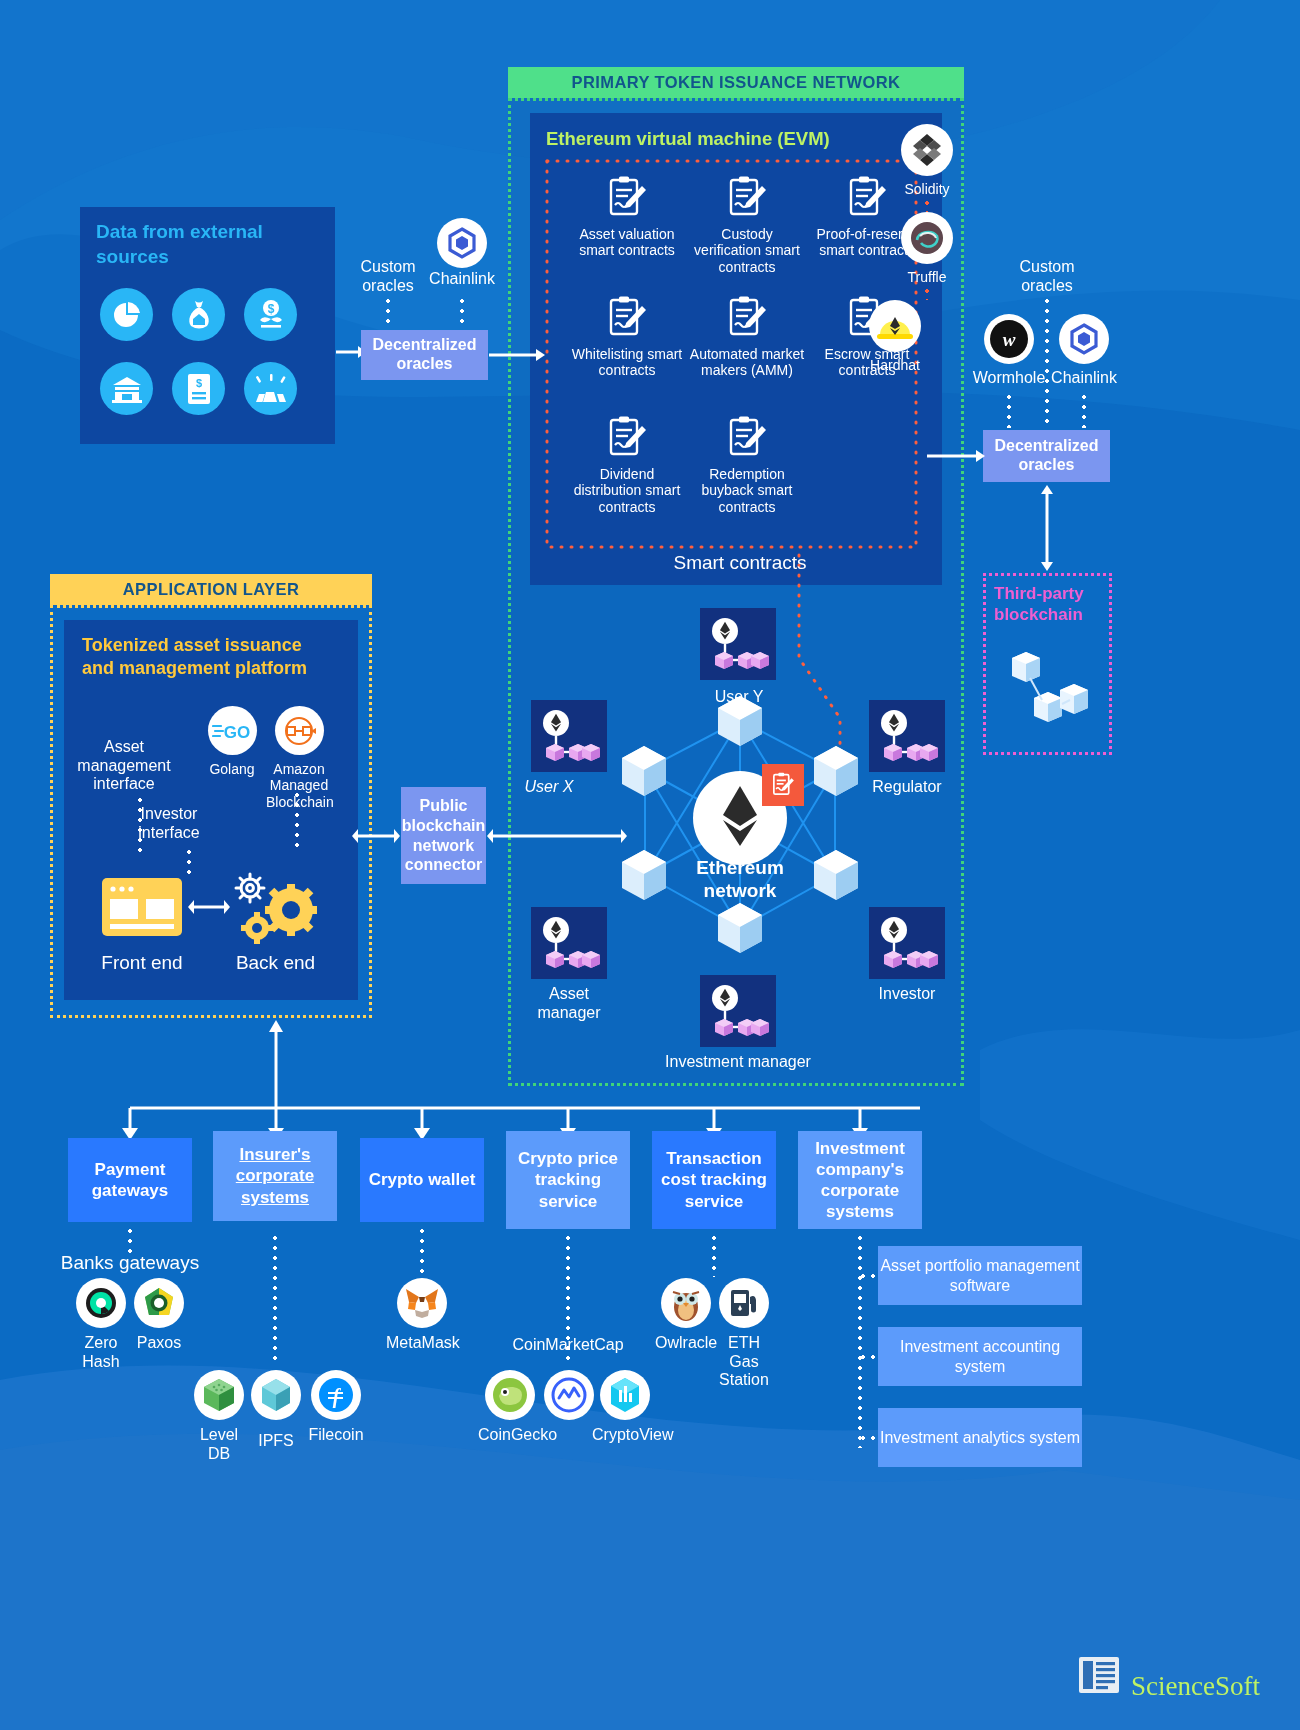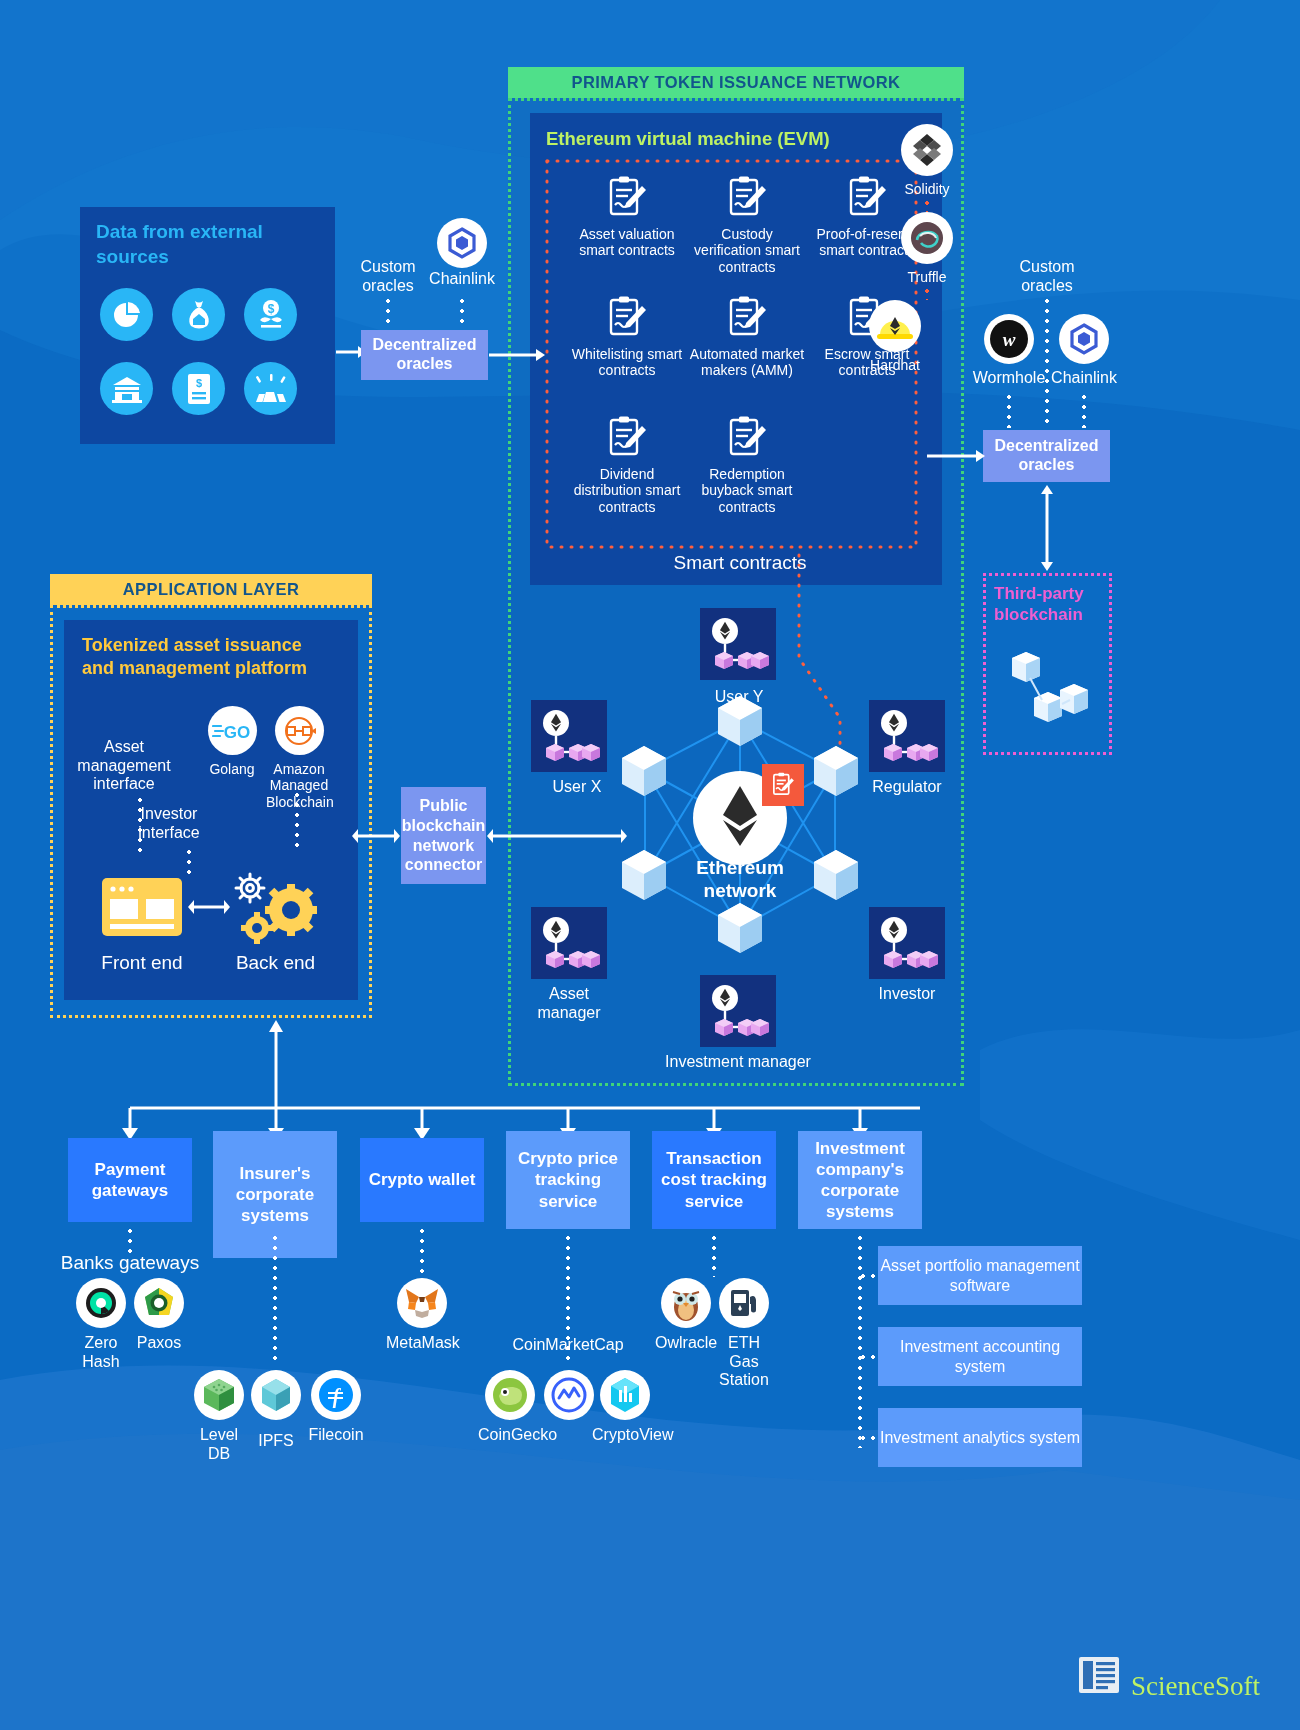--- a/index.html
+++ b/index.html
@@ -581,21 +581,21 @@
         <path d="M40 44 L49 40 L49 49 L40 53 Z" fill="#c878dd"></path>
       </g>
     <line x1="49" y1="44" x2="53" y2="44" stroke="#fff" stroke-width="2.4"></line>
     <g>
         <path d="M44 40 L53 36 L62 40 L62 49 L53 53 L44 49 Z" fill="#e8a8f0"></path>
         <path d="M53 36 L62 40 L53 44 L44 40 Z" fill="#f3cdf7"></path>
         <path d="M53 44 L62 40 L62 49 L53 53 Z" fill="#c878dd"></path>
       </g>
   </svg>
 </div>
-<div class="abs lbl lbl-md" style="left:532px; top:778px; width:90px;">User X</div>
+<div class="abs lbl lbl-md" style="left:504px; top:778px; width:90px;font-style:italic;">User X</div>
 
 <div class="abs node-tile" style="left:869px; top:700px; width:76px; height:72px;">
   <svg width="62" height="56" viewBox="0 0 62 56">
     <circle cx="18" cy="15" r="13" fill="#fff"></circle>
       <g transform="translate(18,15) scale(0.42)">
         <path d="M0 -22 L12 -2 L0 6 L-12 -2 Z" fill="#2b2b2b"></path>
         <path d="M-12 2 L0 10 L12 2 L0 20 Z" fill="#2b2b2b"></path>
       </g>
     <line x1="18" y1="28" x2="18" y2="38" stroke="#fff" stroke-width="2.4"></line>
     <g>
@@ -723,21 +723,21 @@
   </g>
   <line x1="216" y1="0" x2="216" y2="-80" stroke="#fff" stroke-width="3"></line>
   <path d="M208 42 L224 42 L216 54 Z" fill="#fff"></path>
 </svg>
 <svg class="abs" style="left:268px; top:1020px; width:16px; height:90px;">
   <line x1="8" y1="88" x2="8" y2="12" stroke="#fff" stroke-width="3"></line>
     <path d="M1 12 L8 0 L15 12 Z" fill="#fff"></path>
 </svg>
 
 <div class="abs blue-box ctr lbl" style="left:68px; top:1138px; width:124px; height:84px; font-weight:bold; font-size:17px; line-height:1.25;">Payment gateways</div>
-<div class="abs blue-box-lt ctr lbl" style="left:213px; top:1131px; width:124px; height:127px; font-weight:bold; font-size:17px; line-height:1.25;">Insurer's corporate systems</div>
+<div class="abs blue-box-lt ctr lbl" style="left:213px; top:1131px; width:124px; height:90px; font-weight:bold; font-size:17px; line-height:1.25;text-decoration:underline;">Insurer's corporate systems</div>
 <div class="abs blue-box ctr lbl" style="left:360px; top:1138px; width:124px; height:84px; font-weight:bold; font-size:17px; line-height:1.25;">Crypto wallet</div>
 <div class="abs blue-box-lt ctr lbl" style="left:506px; top:1131px; width:124px; height:98px; font-weight:bold; font-size:17px; line-height:1.25;">Crypto price tracking service</div>
 <div class="abs blue-box ctr lbl" style="left:652px; top:1131px; width:124px; height:98px; font-weight:bold; font-size:17px; line-height:1.25;">Transaction cost tracking service</div>
 <div class="abs blue-box-lt ctr lbl" style="left:798px; top:1131px; width:124px; height:98px; font-weight:bold; font-size:17px; line-height:1.25;">Investment company's corporate systems</div>
 
 <div class="abs dotline-v" style="left:128px; top:1226px; width:4px; height:30px;"></div>
 <div class="abs dotline-v" style="left:273px; top:1233px; width:4px; height:130px;"></div>
 <div class="abs dotline-v" style="left:420px; top:1226px; width:4px; height:52px;"></div>
 <div class="abs dotline-v" style="left:566px; top:1233px; width:4px; height:130px;"></div>
 <div class="abs dotline-v" style="left:712px; top:1233px; width:4px; height:44px;"></div>

